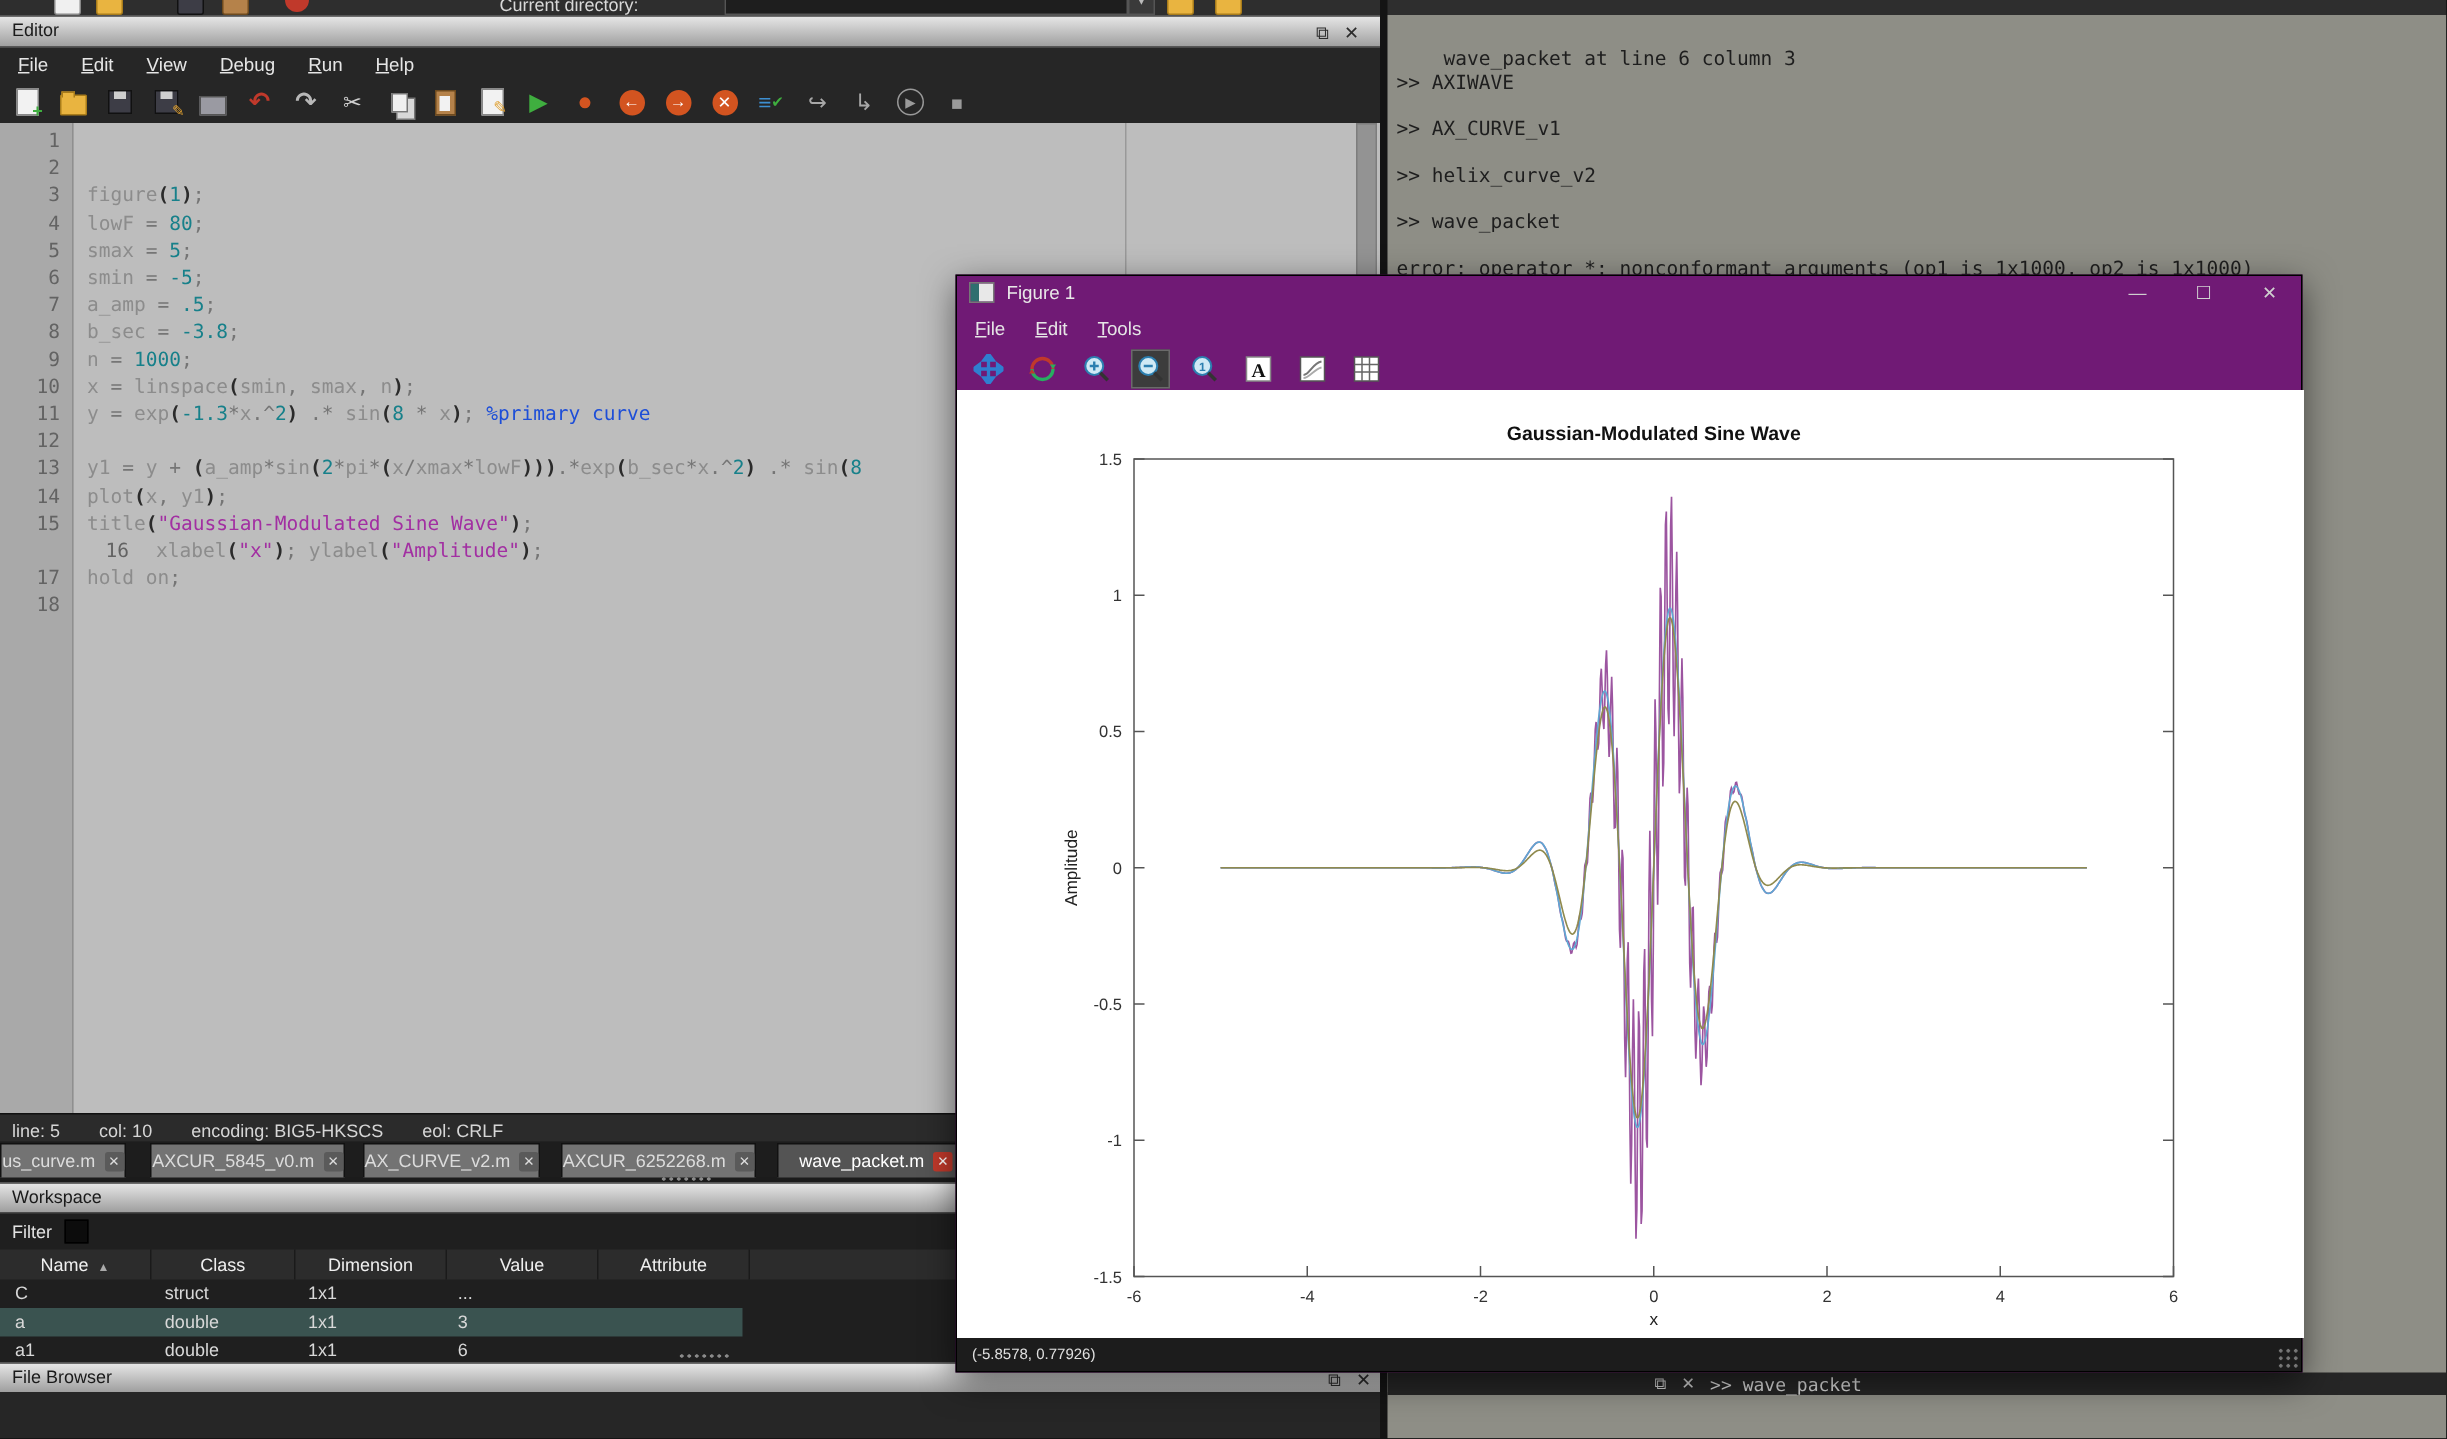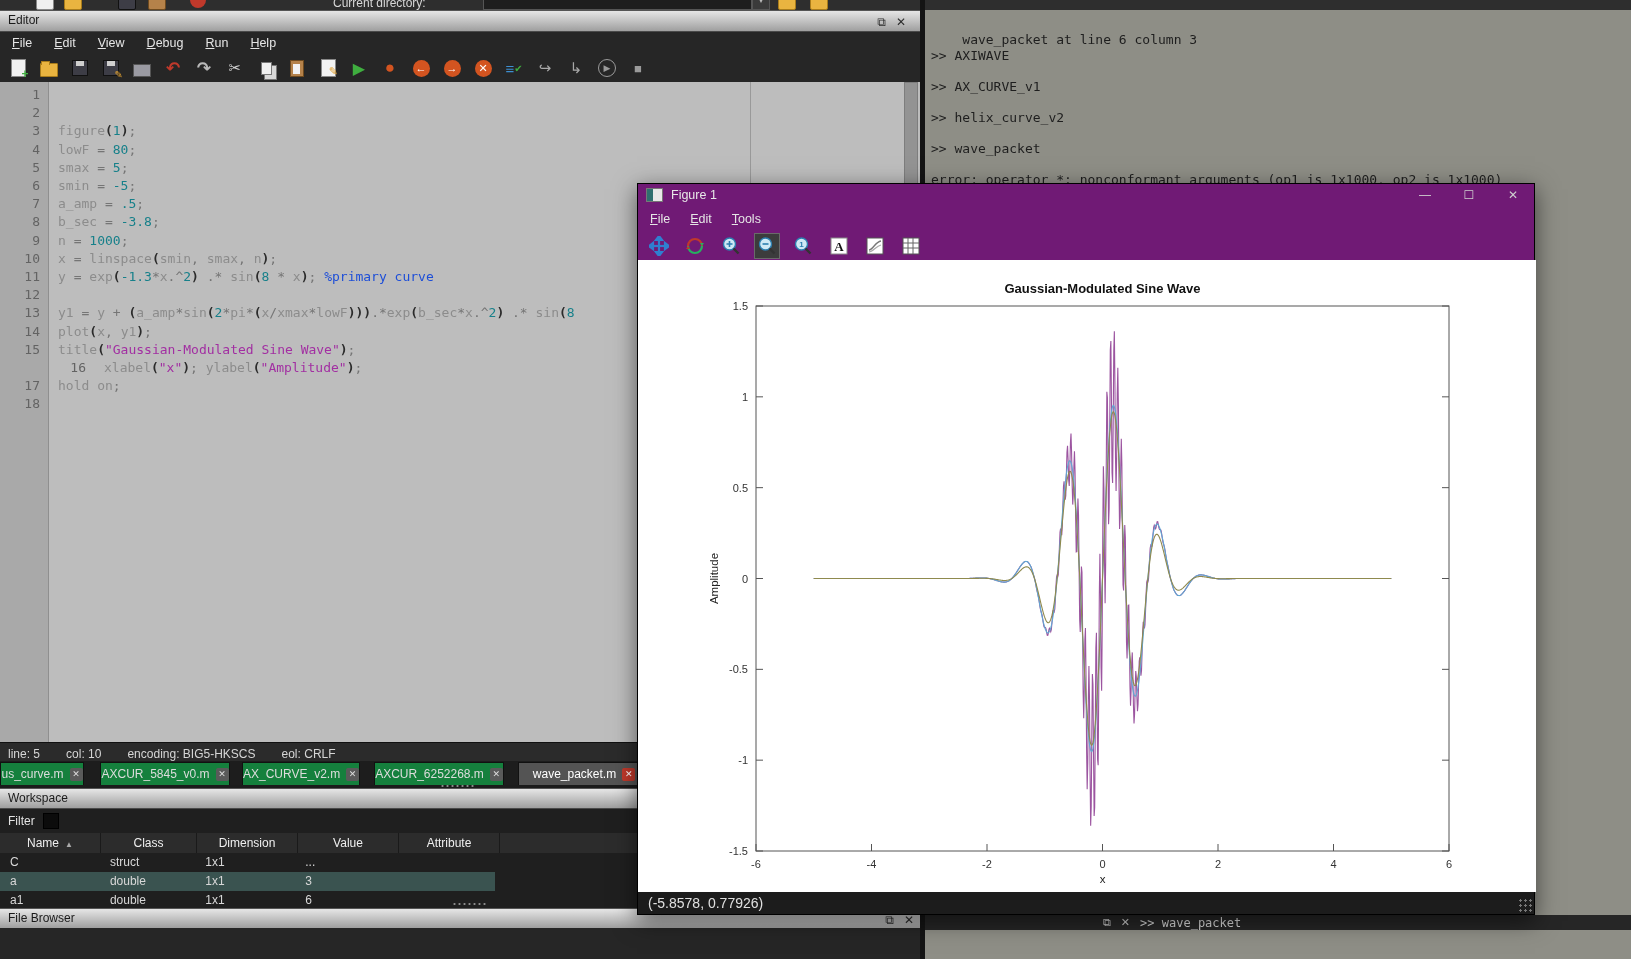--- a/index.html
+++ b/index.html
@@ -43,21 +43,21 @@
   .code-line{position:absolute;left:0;width:100%;height:18.2px;line-height:18.2px;white-space:pre;}
   .code-line .ln{position:absolute;left:0;width:40px;text-align:right;color:#636363;}
   .code-line .ct{position:absolute;left:58px;}
   .t-id{color:#8c8c8c}.t-o{color:#757575}.t-n{color:#17808a}.t-b{color:#2b2b2b;font-weight:bold}
   .t-s{color:#a22fa2}.t-c{color:#1d4ed8}.t-kw{color:#8c8c8c}
   #ed-scrollbar{position:absolute;right:2px;top:0;width:12px;height:100%;background:#c8c8c8;}
   #ed-thumb{position:absolute;right:0;top:0;width:12px;height:150px;background:#939393;border:1px solid #7d7d7d;}
   
   #ed-status{height:18px;background:#2b2b2b;color:#d6d6d6;display:flex;gap:26px;align-items:flex-end;padding-left:8px;border-top:1px solid #111;}
   #tabbar{height:24px;background:#1d1d1d;display:flex;align-items:flex-end;}
-  .tab{height:22px;background:#15803d;color:#dcdcdc;display:flex;align-items:center;justify-content:center;gap:6px;font-size:12px;border:1px solid #111;border-bottom:none;}
+  .tab{height:22px;background:#737373;color:#dcdcdc;display:flex;align-items:center;justify-content:center;gap:6px;font-size:12px;border:1px solid #111;border-bottom:none;}
   .tab.active{background:#545454;color:#fff;}
   .tab .x{width:13px;height:13px;background:#5a5a5a;color:#ddd;border-radius:2px;font-size:9px;line-height:13px;text-align:center;}
   .tab.active .x{background:#c0392b;color:#fff;}
   
   #workspace{left:0;top:788px;width:920px;height:120px;background:#1f1f1f;overflow:hidden;}
   #ws-filter{height:24px;display:flex;align-items:center;gap:8px;padding-left:8px;color:#e2e2e2;}
   #ws-checkbox{width:14px;height:14px;background:#0c0c0c;border:1px solid #000;}
   .ws-row{display:flex;height:19px;line-height:19px;color:#d8d8d8;}
   .ws-cell{padding-left:10px;}
   #ws-header{display:flex;height:20px;line-height:20px;background:#2c2c2c;color:#efefef;}
@@ -81,21 +81,21 @@
           box-shadow:0 6px 22px rgba(0,0,0,.55);box-sizing:border-box;}
   #fig-titlebar{height:22px;display:flex;align-items:center;gap:8px;padding-left:8px;color:#e8e8e8;font-size:12.5px;position:relative;}
   #fig-appicon{width:15px;height:12px;background:linear-gradient(90deg,#2f6f6f 0 40%,#e8e8e8 40%);border:1px solid #777;}
   .fig-winbtn{position:absolute;top:2px;width:18px;height:18px;color:#cfcfcf;font-size:12px;text-align:center;line-height:18px;}
   #fig-menubar{height:26px;display:flex;gap:20px;align-items:center;padding-left:12px;color:#e6e6e6;font-size:12.5px;}
   #fig-menubar span u{text-decoration:underline;}
   #fig-toolbar{height:28px;display:flex;gap:10px;align-items:center;padding-left:8px;}
   .fig-tool{width:24px;height:24px;display:flex;align-items:center;justify-content:center;border:1px solid transparent;}
   .fig-tool.selected{background:#3c3c3c;border:1px solid #6a6a6a;}
   #fig-canvas{position:relative;width:898px;height:632px;background:#fff;}
-  #fig-status{height:22px;background:#1c1c1c;color:#e0e0e0;display:flex;align-items:center;padding-left:10px;font-size:14px;position:relative;}
+  #fig-status{height:22px;background:#1c1c1c;color:#e0e0e0;display:flex;align-items:center;padding-left:10px;font-size:10px;position:relative;}
   #fig-grip{position:absolute;right:2px;bottom:2px;width:14px;height:14px;
      background-image:radial-gradient(circle,#777 1px,transparent 1.2px);background-size:5px 5px;}
 </style>
 </head>
 <body>
 
 <div id="root">
 
   <div class="abs" id="top-strip">
     <div class="tstub" style="left:36px;background:#f0f0f0;border:1px solid #888;"></div>

